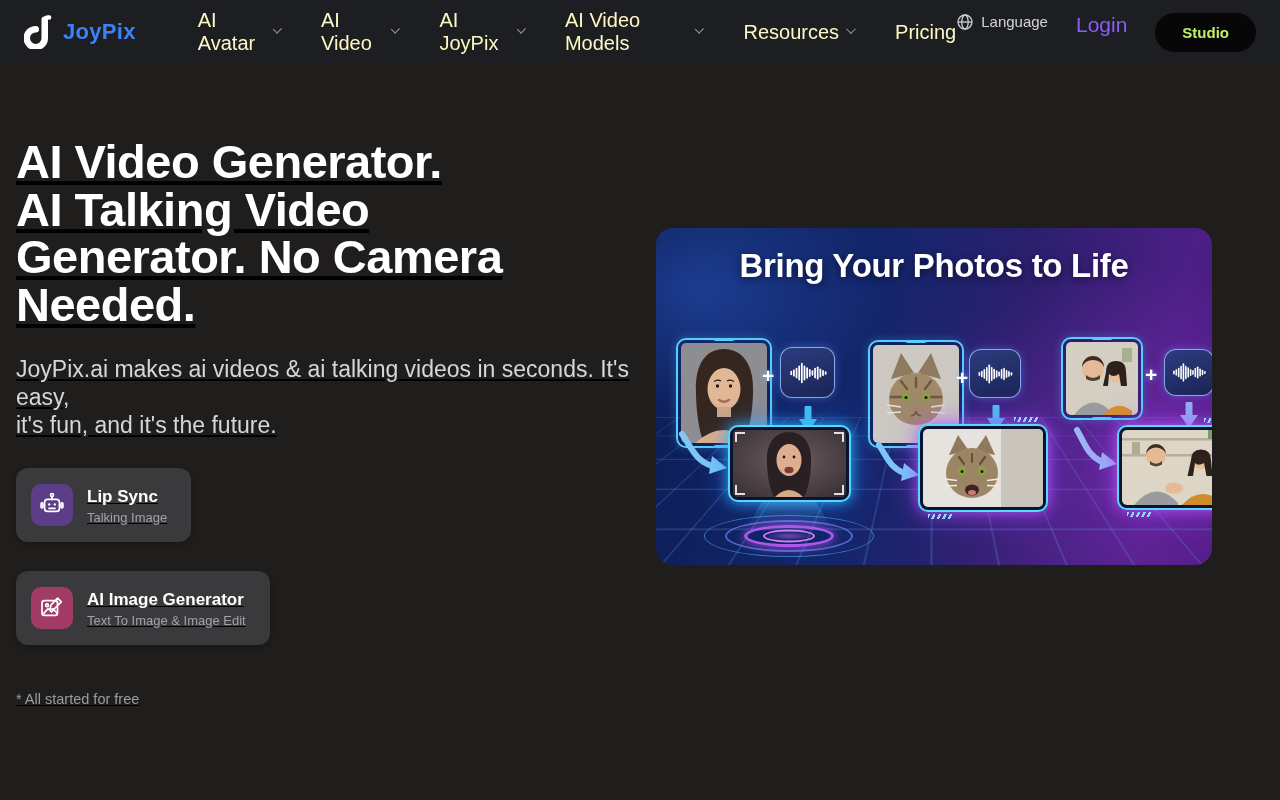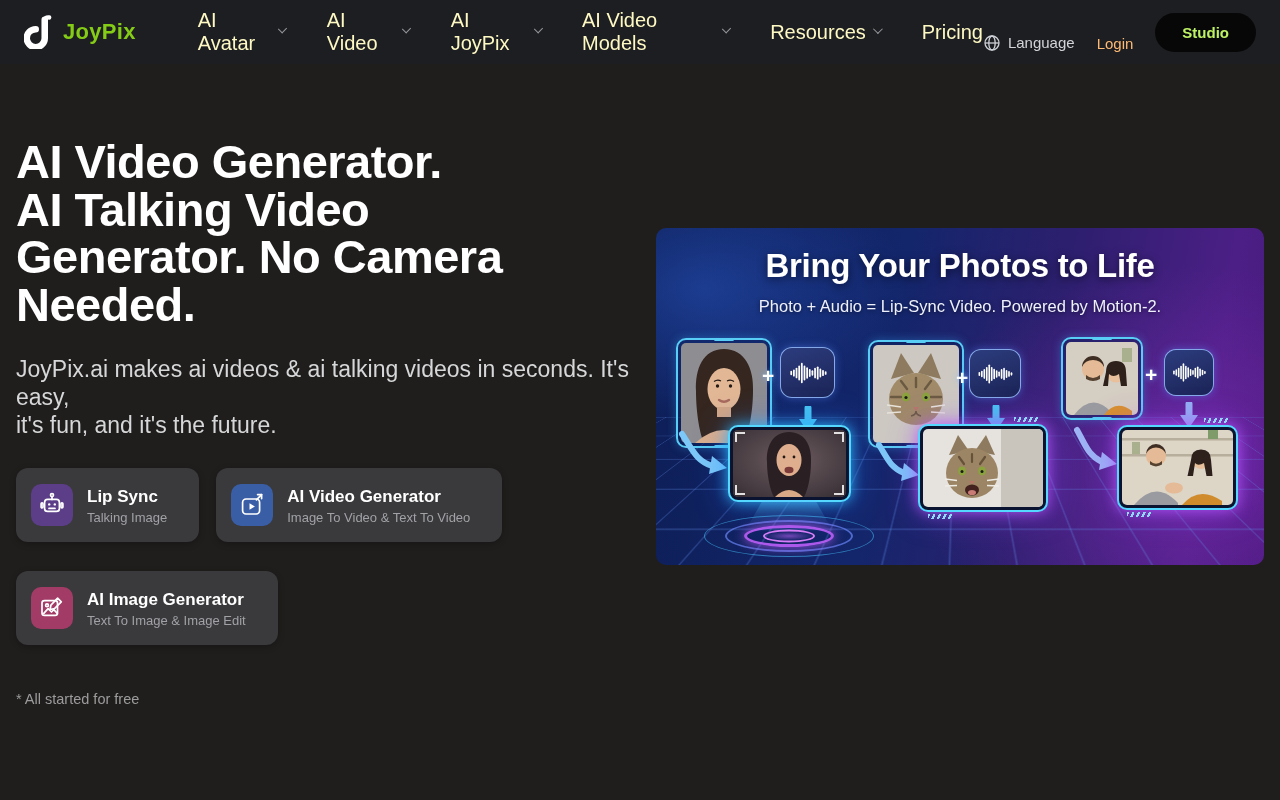--- a/index.html
+++ b/index.html
@@ -3,49 +3,49 @@
 <meta charset="utf-8">
 <style>
   * { margin:0; padding:0; box-sizing:border-box; }
   html,body { width:1280px; height:800px; overflow:hidden; }
   body { background:#201e1d; font-family:"Liberation Sans", sans-serif; position:relative; }
 
   
   .navbar { position:absolute; top:0; left:0; width:1280px; height:64px; background:#1d1e22;
             display:flex; align-items:center; padding:0 24px; z-index:10; }
   .logo { display:flex; align-items:center; gap:9px; cursor:pointer; }
-  .brand-name { color:#84cc16; font-size:22px; font-weight:bold; letter-spacing:.3px; }
+  .brand-name { color:#3b82f6; font-size:22px; font-weight:bold; letter-spacing:.3px; }
   .nav-items { display:flex; align-items:center; gap:42px; margin-left:62px; }
   .nav-item { color:#fef9c3; font-size:20px; display:flex; align-items:center; gap:7px; cursor:pointer; }
   .chev { width:7px; height:7px; border-right:1.5px solid #94979c; border-bottom:1.5px solid #94979c;
           transform:rotate(45deg) translateY(-2px); display:inline-block; margin-top:-3px; }
-  .nav-right { margin-left:auto; display:flex; align-items:flex-end; gap:22px; }
+  .nav-right { margin-left:auto; display:flex; align-items:flex-start; gap:28px; }
   .lang { display:flex; align-items:center; gap:7px; color:#d2d4d8; font-size:15px; cursor:pointer; }
-  .login { color:#fdba74; font-size:15px; cursor:pointer; }
+  .login { color:#8b5cf6; font-size:21px; cursor:pointer; }
   .studio-btn { background:#070708; color:#bef264; font-weight:bold; font-size:15px;
                 padding:11px 27px; border-radius:999px; border:none; cursor:pointer; }
 
   
-  .hero-left { position:absolute; left:16px; top:138px; width:625px; }
+  .hero-left { position:absolute; left:16px; top:138px; width:625px;text-decoration:underline; }
   .hero-title { color:#fff; font-size:47px; font-weight:bold; line-height:47.5px;
                 letter-spacing:-0.5px; white-space:pre-line; }
   .hero-desc { color:#d6d7d8; font-size:23px; line-height:28px; margin-top:27px; white-space:pre-line; }
   .cards-row { display:flex; gap:17px; margin-top:29px; }
   .card { display:flex; align-items:center; gap:14px; background:#3a393c; border-radius:12px;
-          padding:16px 32px 16px 15px; cursor:pointer; box-shadow:0 2px 6px rgba(0,0,0,.25); }
+          padding:16px 24px 16px 15px; cursor:pointer; box-shadow:0 2px 6px rgba(0,0,0,.25); }
   .card-icon { width:42px; height:42px; border-radius:10px; display:grid; place-items:center; flex:0 0 42px; }
   .icon-purple { background:#5b3e87; }
   .icon-blue   { background:#3a5ea6; }
   .icon-magenta{ background:#a23b66; }
   .card-title { color:#fff; font-size:17px; font-weight:bold; line-height:21px; }
   .card-sub { color:#a0a2a6; font-size:13px; margin-top:3px; }
   .footnote { color:#9c9c9c; font-size:14.5px; margin-top:46px; }
 
   
-  .promo { position:absolute; left:656px; top:228px; width:608px; height:337px; border-radius:10px;
+  .promo { position:absolute; left:656px; top:228px; width:556px; height:337px; border-radius:17px;
            overflow:hidden;
            background:
              radial-gradient(75% 95% at 88% 70%, rgba(155,50,200,.40), transparent 62%),
              radial-gradient(55% 65% at 8% 18%, rgba(45,95,210,.45), transparent 60%),
              linear-gradient(100deg,#0d1e56 0%,#13266b 38%,#2c1f6e 62%,#4c1f86 88%,#45197b 100%); }
   .grid-floor { position:absolute; left:-28%; width:156%; top:56%; height:95%;
                 background-image:
                   linear-gradient(rgba(95,140,235,.30) 1.5px, transparent 1.5px),
                   linear-gradient(90deg, rgba(95,140,235,.30) 1.5px, transparent 1.5px);
                 background-size:36px 30px;
@@ -172,36 +172,20 @@
           <circle cx="10.2" cy="12.4" r="1.2" fill="#fff"></circle>
             <circle cx="15.8" cy="12.4" r="1.2" fill="#fff"></circle>
         </svg>
       </div>
       <div class="card-text">
         <div class="card-title">Lip Sync</div>
         <div class="card-sub">Talking Image</div>
       </div>
     </div>
 
-    <div class="card">
-      <div class="card-icon icon-blue">
-        <svg width="26" height="26" viewBox="0 0 26 26">
-          <g stroke="#fff" stroke-width="1.7" fill="none" stroke-linecap="round" stroke-linejoin="round">
-            <rect x="3.6" y="7" width="17" height="15" rx="3.4"></rect>
-            <polyline points="18.6,2.6 22.6,2.6 22.6,6.6"></polyline>
-            <line x1="22.6" y1="2.6" x2="17.4" y2="7.8"></line>
-          </g>
-          <path d="M10.5 11.3 l5.4 3.2 -5.4 3.2 z" fill="#fff"></path>
-        </svg>
-      </div>
-      <div class="card-text">
-        <div class="card-title">AI Video Generator</div>
-        <div class="card-sub">Image To Video &amp; Text To Video</div>
-      </div>
-    </div>
   </div>
 
   <div class="cards-row">
     <div class="card">
       <div class="card-icon icon-magenta">
         <svg width="26" height="26" viewBox="0 0 26 26">
           <g stroke="#fff" stroke-width="1.7" fill="none" stroke-linecap="round" stroke-linejoin="round">
             <rect x="3" y="5.6" width="15.5" height="14.8" rx="2.4"></rect>
             <circle cx="8" cy="10.3" r="1.4"></circle>
             <path d="M4.8 18.4 l4.3-4.8 3.4 3.4 2.3-2.3 3.5 3.7"></path>
@@ -216,21 +200,20 @@
     </div>
   </div>
 
   <div class="footnote">* All started for free</div>
 </div>
 
 <div class="promo">
   <div class="grid-floor"></div>
 
   <div class="promo-title">Bring Your Photos to Life</div>
-  <div class="promo-sub">Photo + Audio = Lip-Sync Video. Powered by Motion-2.</div>
 
   <div class="photo-frame" style="left:20px; top:110px;">
     <svg width="86" height="100" viewBox="0 0 86 100">
       <rect width="86" height="100" fill="#8e8d92"></rect>
       <path d="M43 6 C22 6 14 26 15 48 C15 70 19 92 23 100 L63 100 C67 92 72 70 72 48 C73 26 64 6 43 6Z" fill="#35261f"></path>
       <ellipse cx="43" cy="46" rx="16.5" ry="21" fill="#e2b795"></ellipse>
       <circle cx="36.5" cy="43" r="1.7" fill="#241a15"></circle>
         <circle cx="49.5" cy="43" r="1.7" fill="#241a15"></circle>
       <path d="M33 38.5 q3.5 -2.5 7 -0.5 M46 38 q3.5 -2 7 0.5" stroke="#241a15" stroke-width="1.2" fill="none"></path>
       <path d="M38 57 q5 3.4 10 0" stroke="#a96a5c" stroke-width="2.4" fill="none" stroke-linecap="round"></path>

